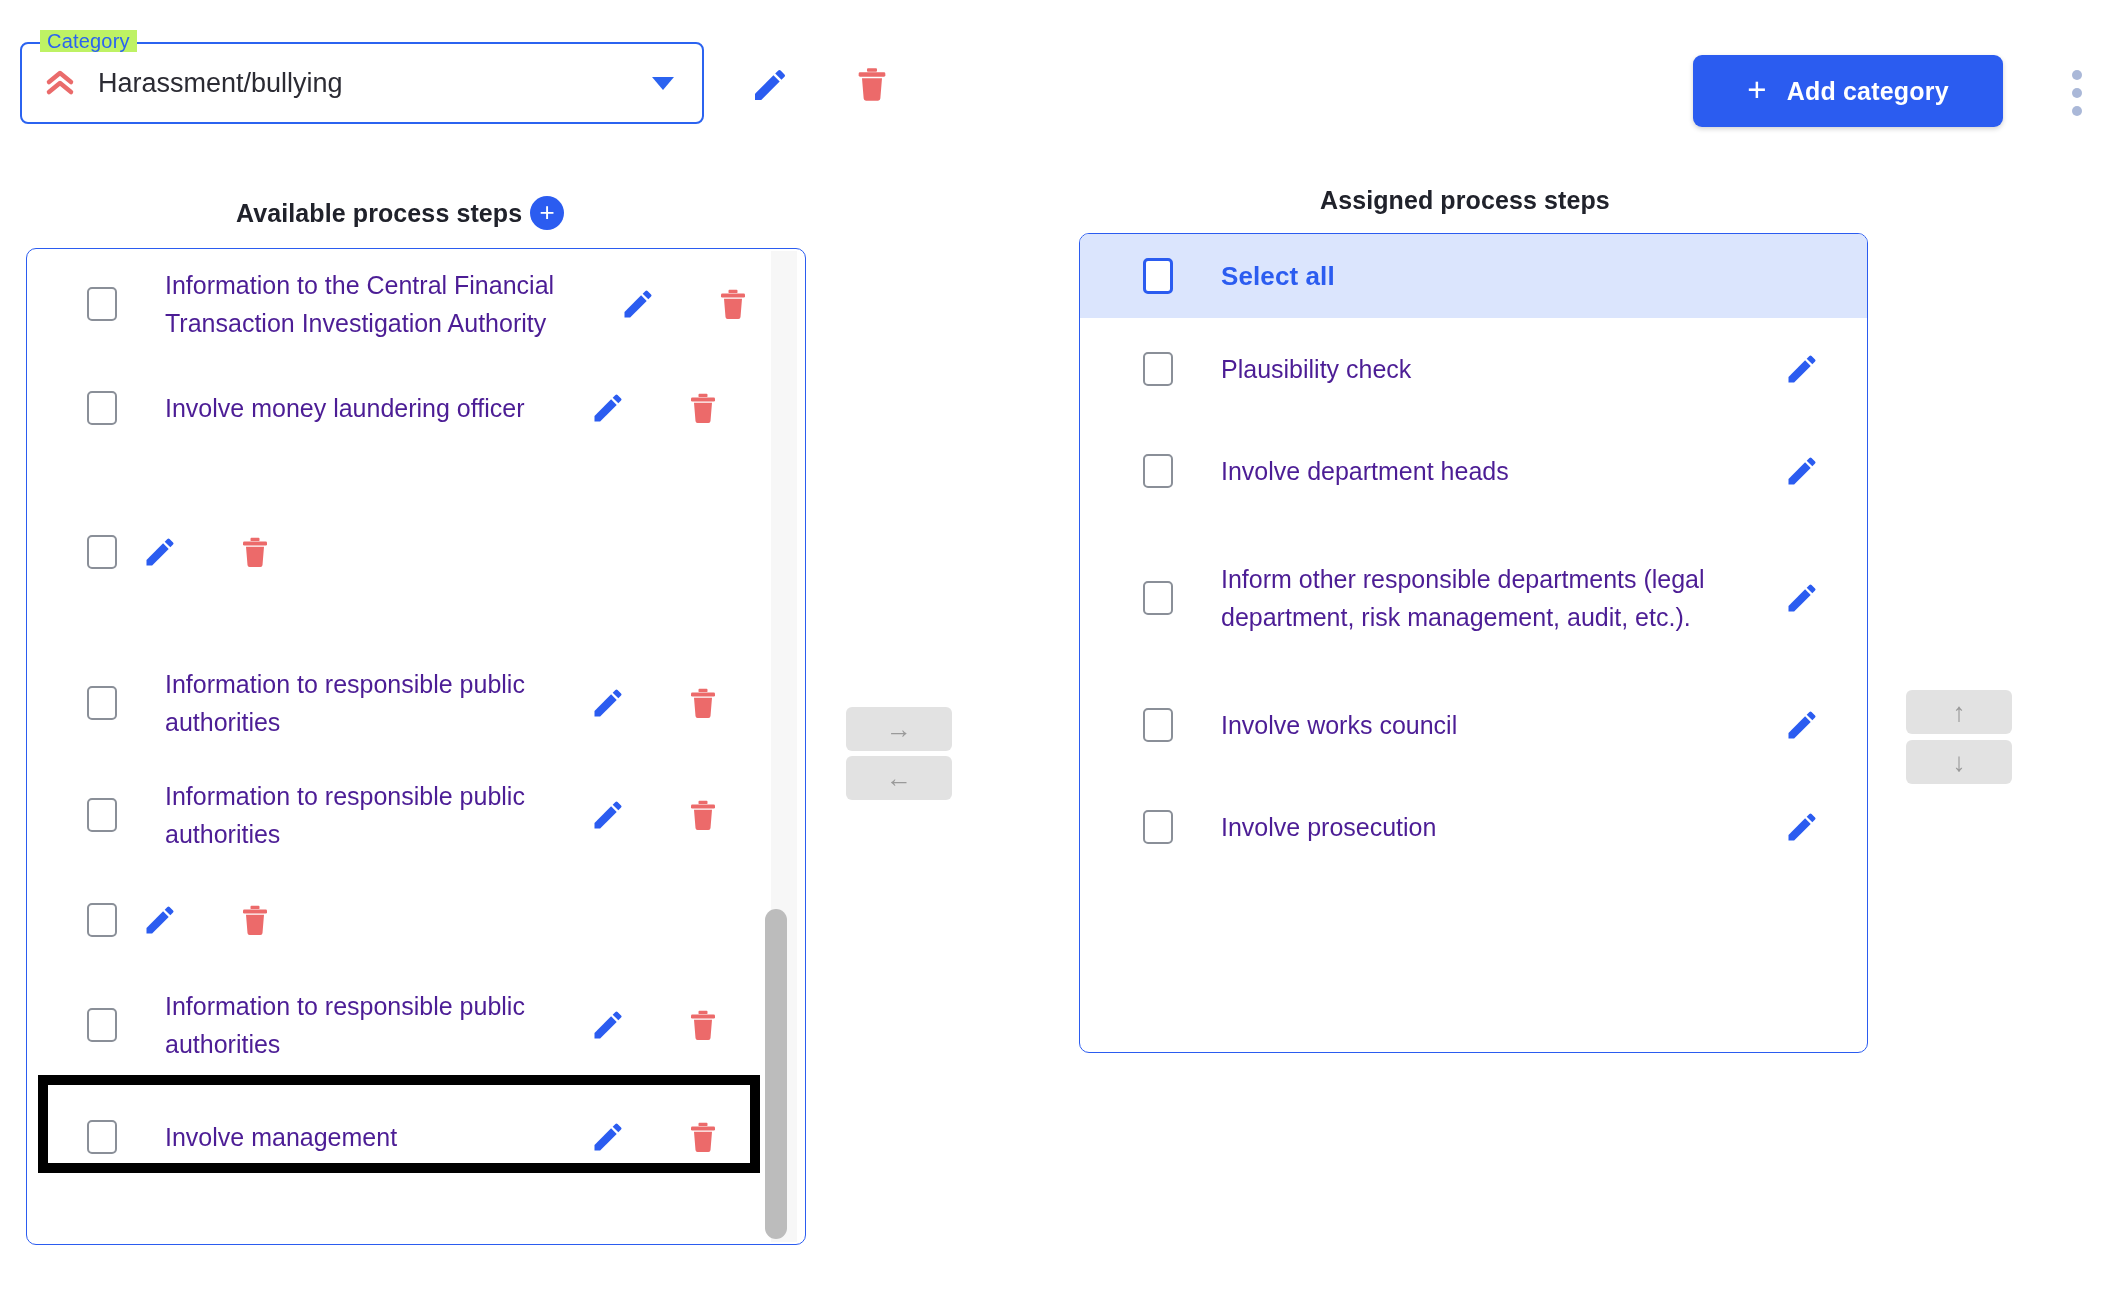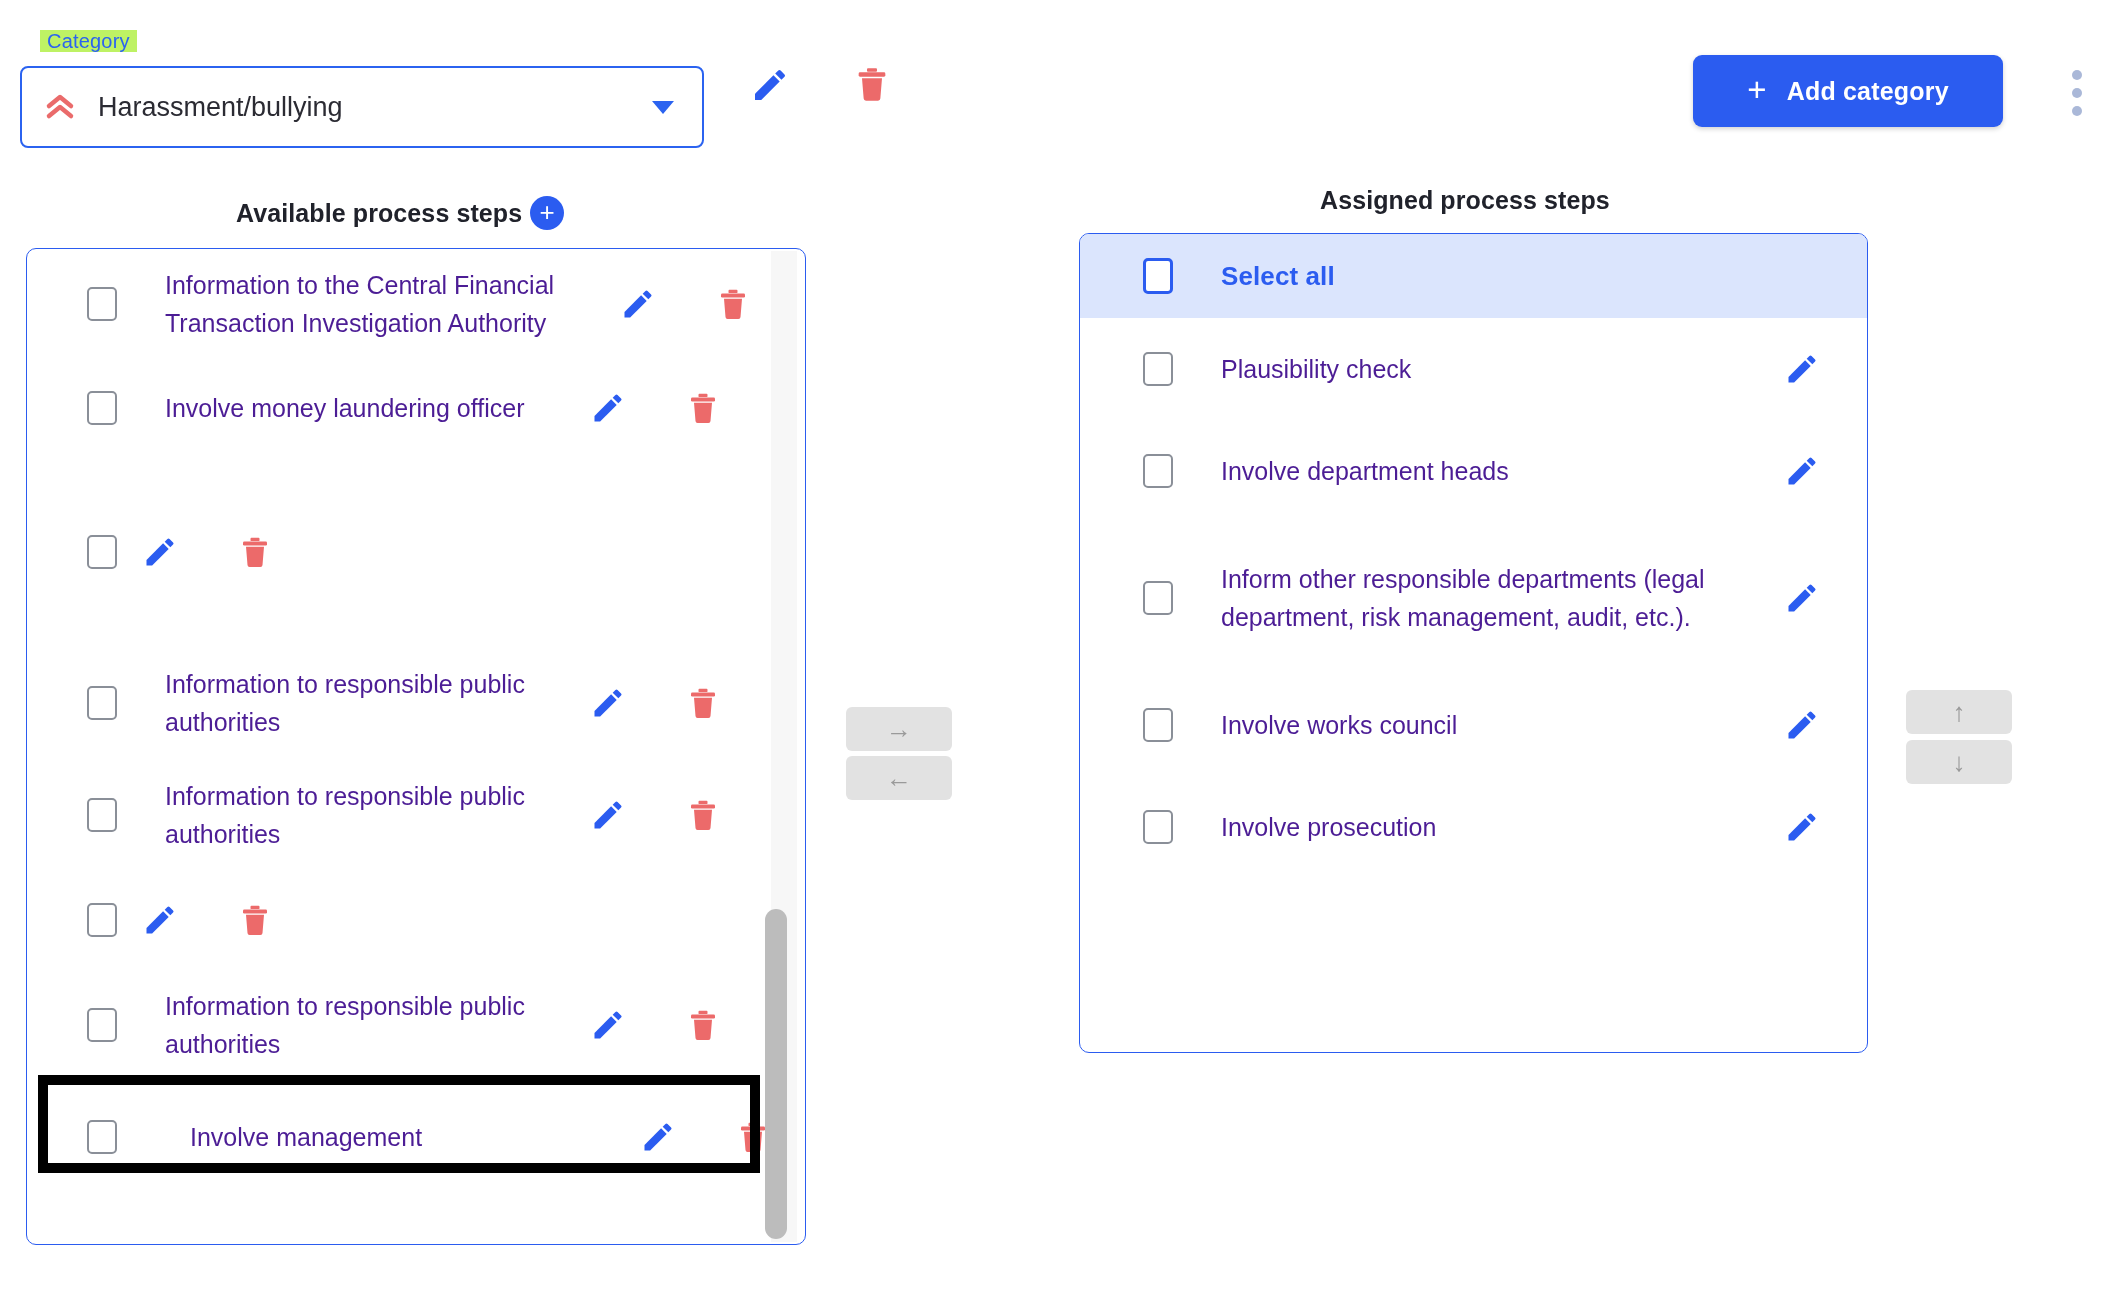--- a/index.html
+++ b/index.html
@@ -13,21 +13,20 @@
   .page { position: relative; width: 2104px; height: 1292px; background:#fff; }
 
   
   .cat-field {
     position: absolute; left: 20px; top: 42px;
     width: 684px; height: 82px;
     border: 2px solid #2b63f0; border-radius: 8px;
     background: #fff;
     display: flex; align-items: center;
     padding: 0 18px 0 22px;
-    margin-top: 24px;
   }
   .cat-legend {
     position: absolute; left: 40px; top: 30px;
     background: #bef264; padding: 0 7px;
     color: #2b63f0; font-size: 20px; letter-spacing: .2px;
     line-height: 22px;
   }
   .prio-icon { width: 32px; height: 32px; flex: 0 0 32px; position: relative; }
   .prio-icon svg { display:block; }
   .cat-value {
@@ -343,21 +342,21 @@
               </span>
               <span class="left-trash-slot">
                 <button class="icon-btn"><span><svg width="36" height="36" viewBox="0 0 24 24">
                       <rect x="9" y="2.5" width="6" height="2.2" rx="0.6" fill="#ec6a6a"></rect>
                       <rect x="4" y="5" width="16" height="2.6" rx="0.8" fill="#ec6a6a"></rect>
                       <path d="M6 8.5h12l-1 12.2a1.4 1.4 0 0 1-1.4 1.3H8.4A1.4 1.4 0 0 1 7 20.7L6 8.5z" fill="#ec6a6a"></path>
                     </svg></span></button>
               </span>
             </span>
           </div>
-          <div class="row" style="min-height: 112px; justify-content: space-between;">
+          <div class="row" style="min-height: 112px;">
             <span class="cbox"></span>
             <span class="row-text" style="max-width: 400px;">Involve management</span>
             <span class="row-actions">
               <span class="left-pencil-slot">
                 <button class="icon-btn"><span><svg width="36" height="36" viewBox="0 0 24 24">
                       <path d="M3 17.25V21h3.75L17.81 9.94l-3.75-3.75L3 17.25z" fill="#2b5cf0"></path>
                       <path d="M20.71 7.04a1 1 0 0 0 0-1.41l-2.34-2.34a1 1 0 0 0-1.41 0l-1.83 1.83 3.75 3.75 1.83-1.83z" fill="#2b5cf0"></path>
                     </svg></span></button>
               </span>
               <span class="left-trash-slot">

